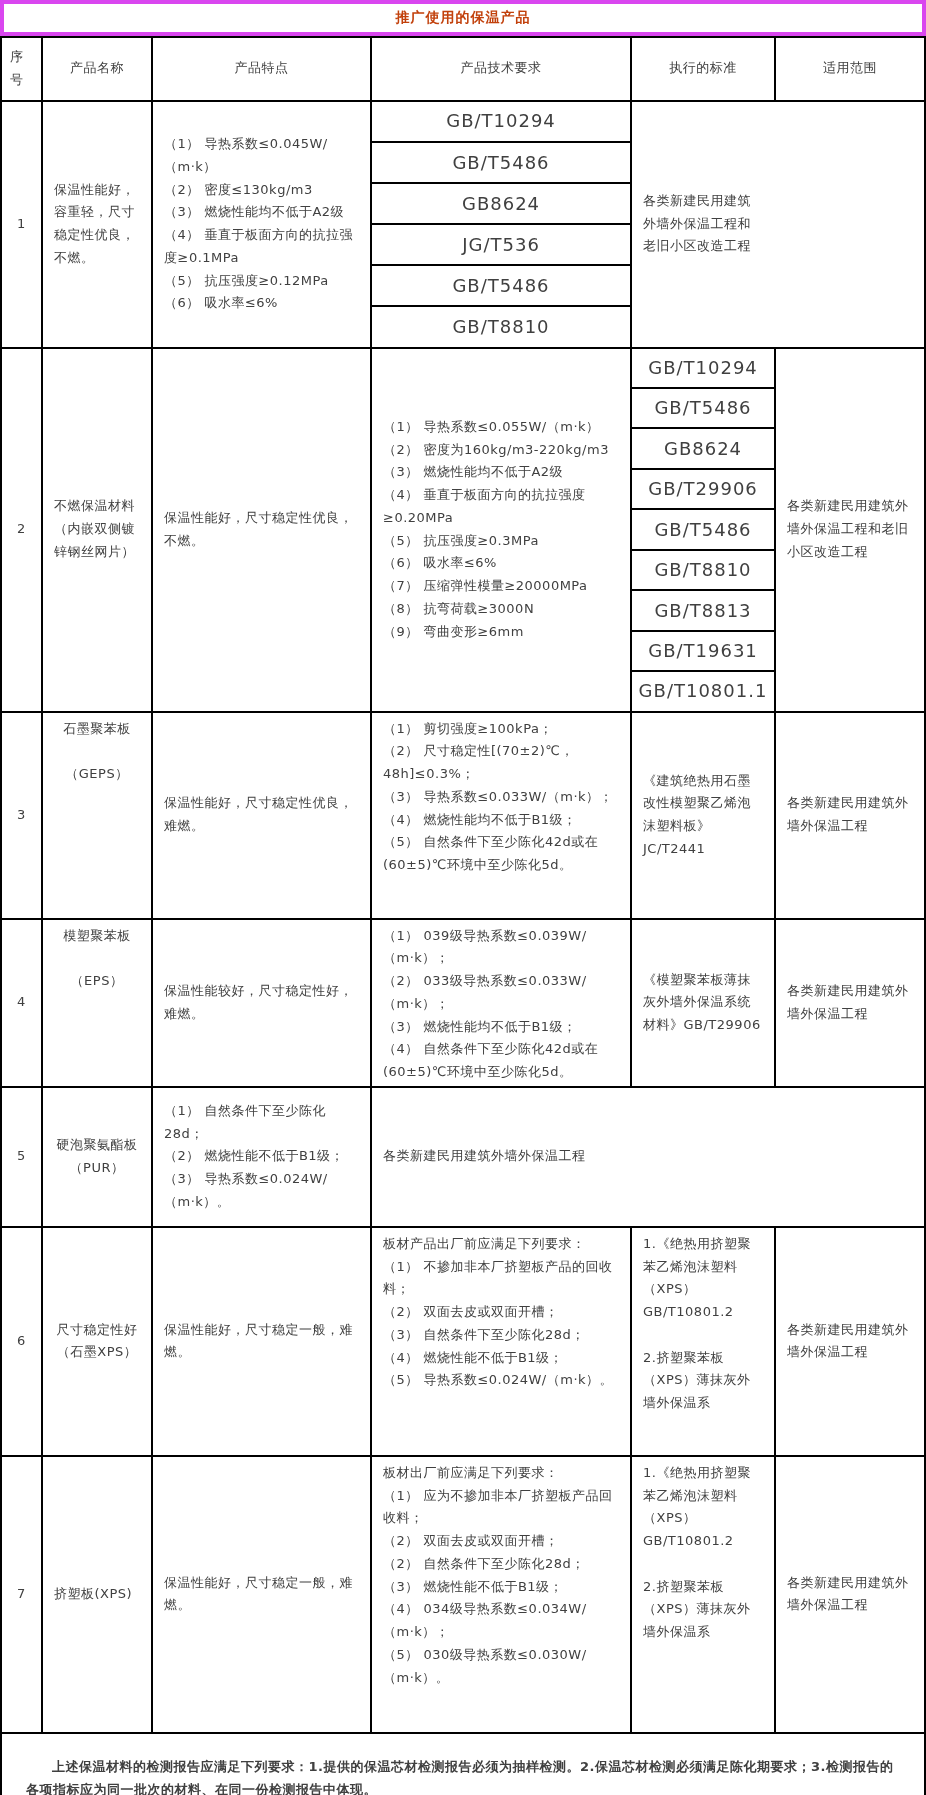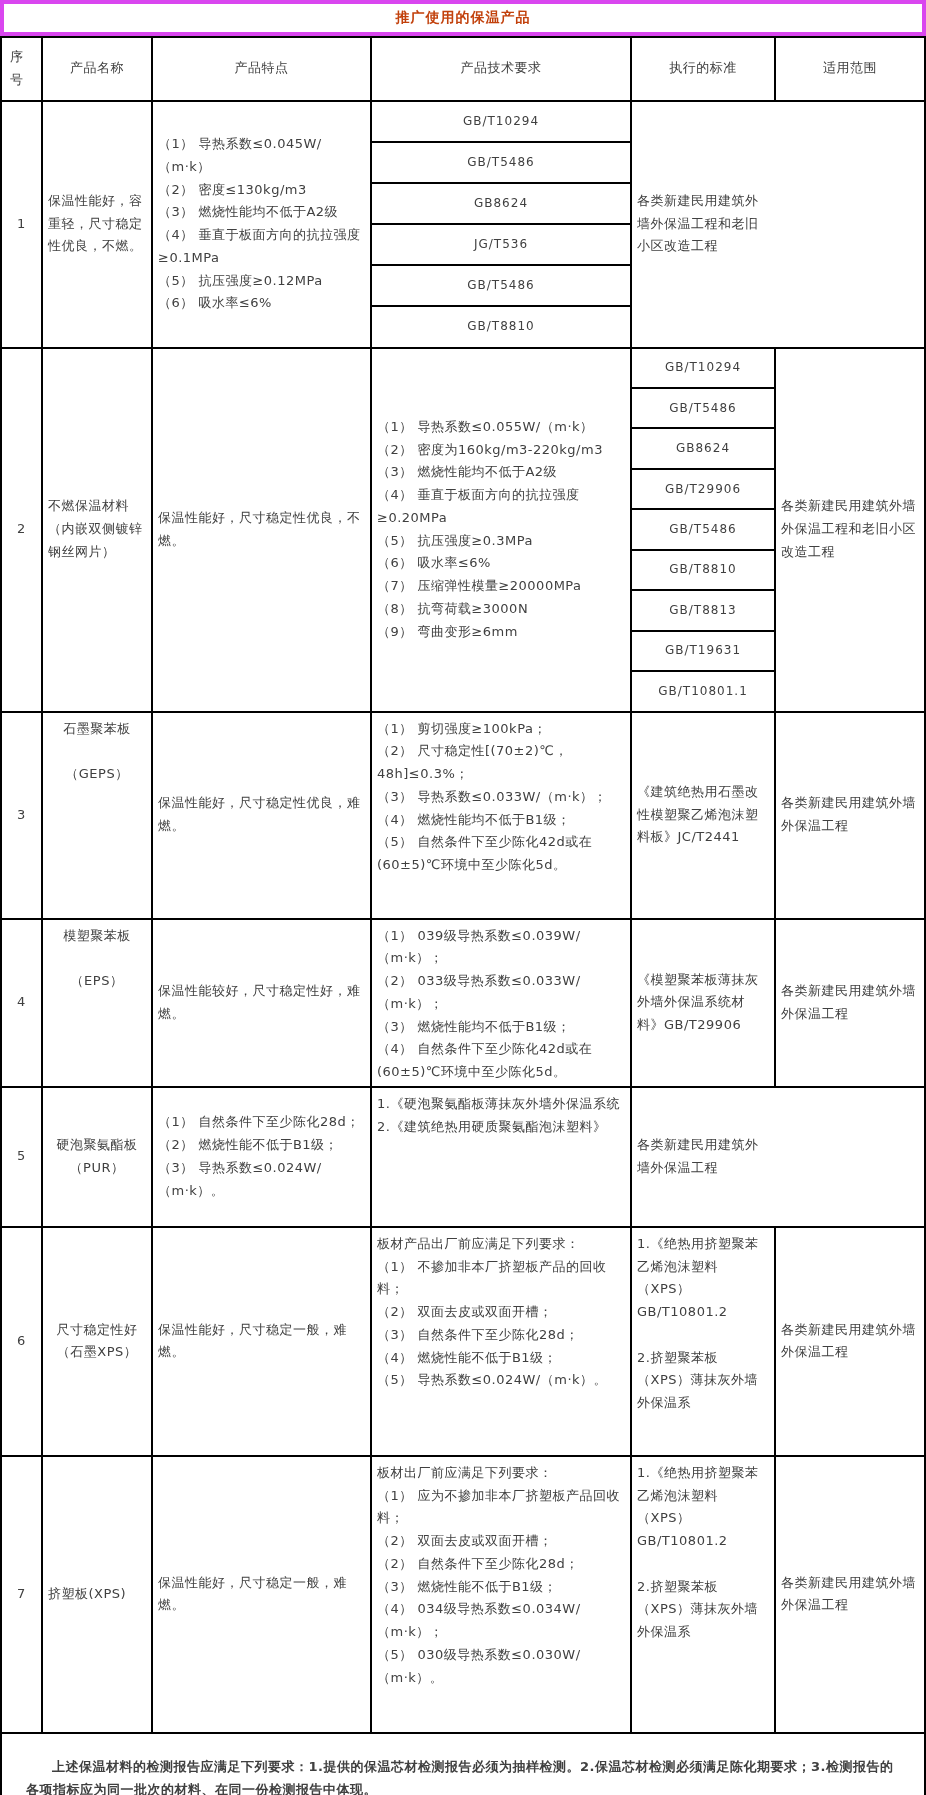--- a/index.html
+++ b/index.html
@@ -4,32 +4,32 @@
 <style>
   html,body{margin:0;padding:0;background:#ffffff;}
   body{font-family:"DejaVu Sans","Liberation Sans",sans-serif;color:#404040;}
   .page{width:926px;margin:0 auto;background:#fff;}
   .title-bar{border:4px solid #d946ef;height:28px;display:flex;align-items:center;justify-content:center;
     font-size:14px;font-weight:bold;color:#c2410c;letter-spacing:1px;}
   .tbl{border:2px solid #000;border-top:2px solid #000;margin-top:0;}
   .grid{display:grid;grid-template-columns:39px 110px 219px 260px 144px 1fr;}
   .row{border-top:2px solid #000;}
   .row:first-child{border-top:none;}
-  .cell{border-left:2px solid #000;padding:2px 5px;display:flex;align-items:center;
+  .cell{border-left:2px solid #000;padding:2px 11px;display:flex;align-items:center;
     font-size:13px;line-height:1.75;letter-spacing:0.5px;box-sizing:border-box;min-width:0;}
   .cell:first-child{border-left:none;}
   .pre{white-space:pre-line;word-break:break-word;}
   .hdr .cell{justify-content:center;min-height:33px;padding:8px;}
   .c-num{justify-content:center;}
   .c-center{justify-content:center;text-align:center;}
   .v-top{align-items:flex-start;padding-top:5px;}
   .c-std{padding:0;align-items:stretch;}
   .std-stack{display:flex;flex-direction:column;width:100%;}
   .std-sub{flex:1;display:flex;align-items:center;justify-content:center;border-top:2px solid #000;
-    font-size:12px;letter-spacing:1px;min-height:30px;}
+    font-size:18px;letter-spacing:1px;min-height:30px;}
   .std-sub:first-child{border-top:none;}
   .r1{min-height:245px;} .r2{min-height:362px;} .r3{min-height:205px;} .r4{min-height:165px;}
   .r5{min-height:138px;} .r6{min-height:227px;} .r7{min-height:275px;}
   .footer{border-top:2px solid #000;min-height:108px;padding:5px 8px;box-sizing:border-box;
     font-size:13px;line-height:1.8;letter-spacing:0.5px;}
   .footer p{margin:16px;text-indent:2em;font-weight:bold;}
 </style>
 </head>
 <body>
 
@@ -128,22 +128,20 @@
       <div class="cell">各类新建民用建筑外墙外保温工程</div>
     </div>
 
     <div class="grid row r5">
       <div class="cell c-num">5</div>
       <div class="cell c-center pre">硬泡聚氨酯板
 （PUR）</div>
       <div class="cell pre">（1） 自然条件下至少陈化28d；
 （2） 燃烧性能不低于B1级；
 （3） 导热系数≤0.024W/（m·k）。</div>
-      <div class="cell pre v-top">1.《硬泡聚氨酯板薄抹灰外墙外保温系统
-2.《建筑绝热用硬质聚氨酯泡沫塑料》</div>
       <div class="cell">各类新建民用建筑外墙外保温工程</div>
     </div>
 
     <div class="grid row r6">
       <div class="cell c-num">6</div>
       <div class="cell c-center">尺寸稳定性好（石墨XPS）</div>
       <div class="cell pre">保温性能好，尺寸稳定一般，难燃。</div>
       <div class="cell pre v-top">板材产品出厂前应满足下列要求：
 （1） 不掺加非本厂挤塑板产品的回收料；
 （2） 双面去皮或双面开槽；

